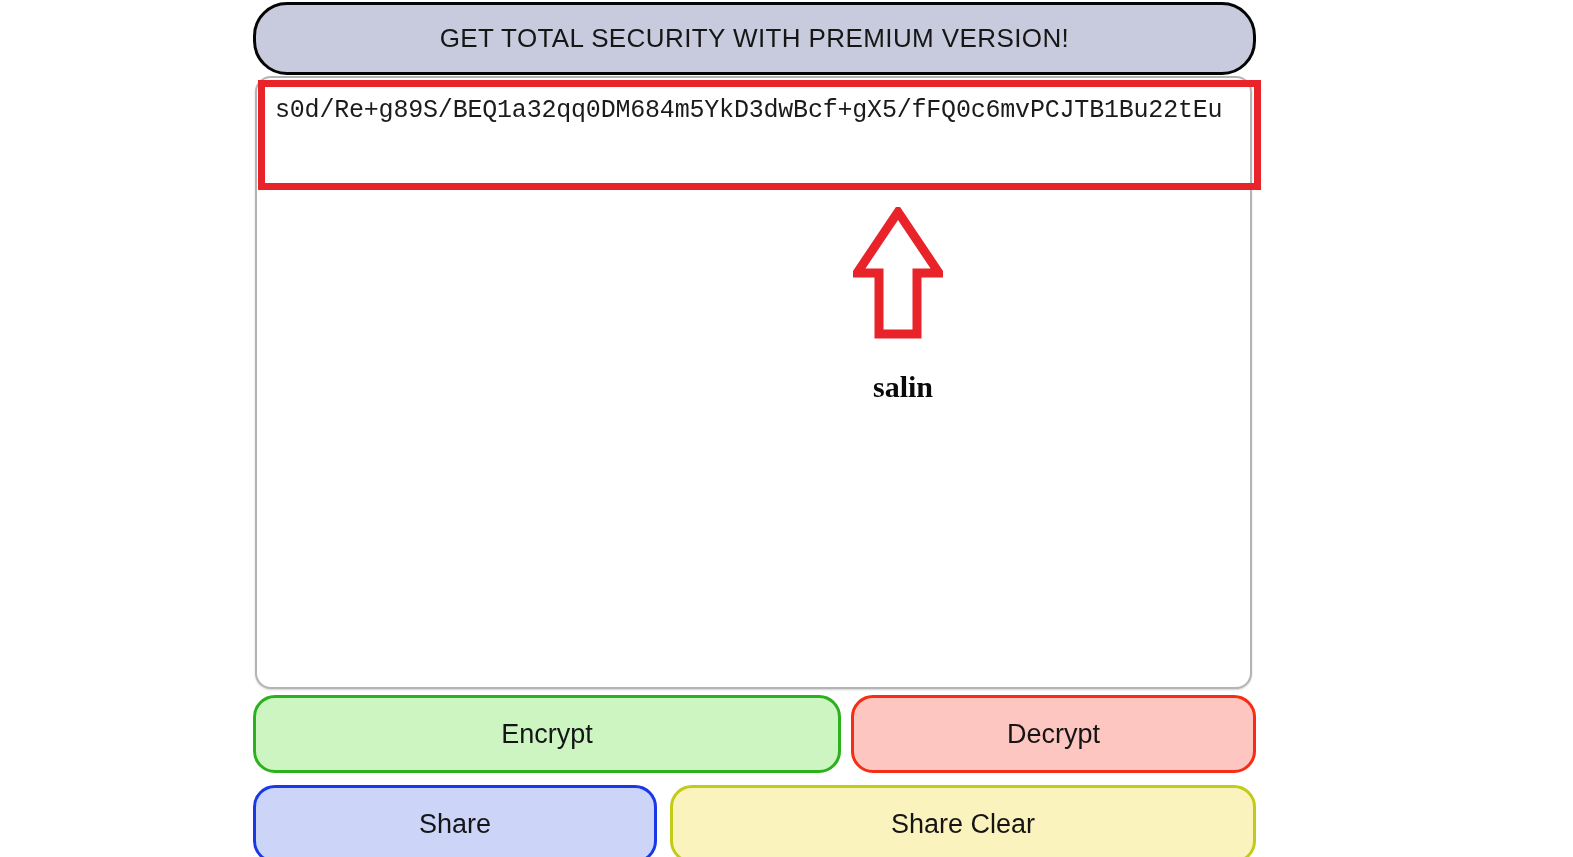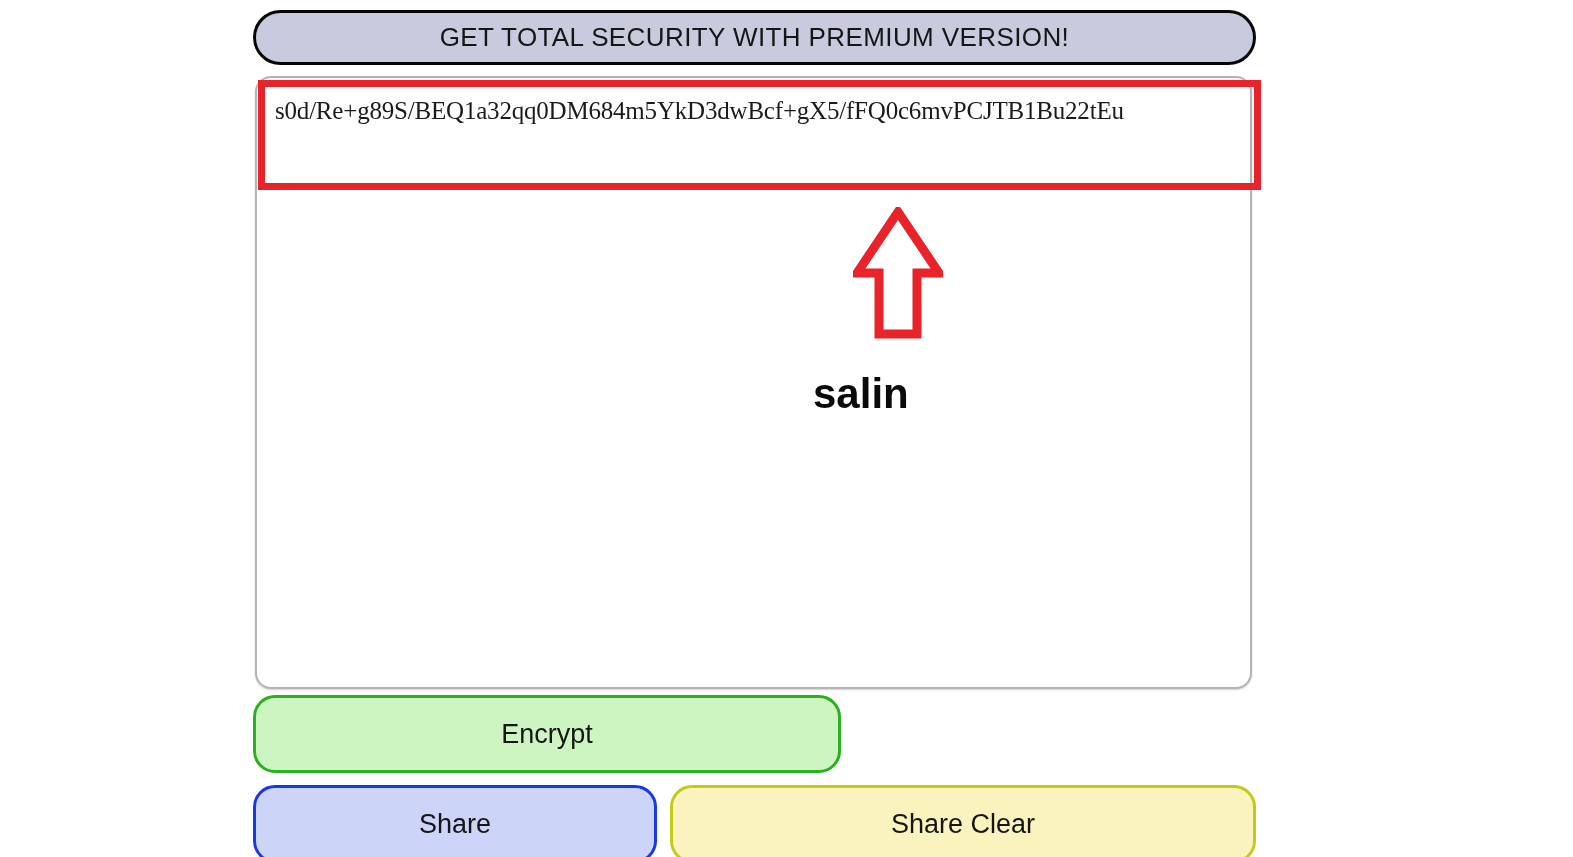--- a/index.html
+++ b/index.html
@@ -21,23 +21,23 @@
     left: 253px;
     top: 0px;
     width: 1003px;
     height: 857px;
   }
 
   
   #premium-banner {
     position: absolute;
     left: 0px;
-    top: 10px;
-    width: 1003px;
-    height: 55px;
+    top: 2px;
+    width: 1003px;
+    height: 73px;
     box-sizing: border-box;
     background: #c7cbdd;
     border: 3px solid #050505;
     border-radius: 34px;
     display: flex;
     align-items: center;
     justify-content: center;
     cursor: pointer;
     text-align: right;
   }
@@ -65,21 +65,21 @@
   #cipher-text {
     position: absolute;
     left: 18px;
     top: 14px;
     width: 955px;
     font-size: 25px;
     line-height: 38px;
     color: #1b1b1b;
     word-break: break-all;
     white-space: pre-wrap;
-    font-family: Liberation Serif, serif;
+    font-family: Liberation Mono, monospace;
     letter-spacing: -0.2px;
   }
 
   
   #highlight-box {
     position: absolute;
     left: 5px;
     top: 80px;
     width: 1003px;
     height: 110px;
@@ -98,24 +98,24 @@
     height: 132px;
     pointer-events: none;
   }
 
   
   #salin-label {
     position: absolute;
     left: 560px;
     top: 370px;
     width: 180px;
-    text-align: left;
-    font-family: Liberation Sans, sans-serif;
+    text-align: center;
+    font-family: Liberation Serif, serif;
     font-weight: bold;
-    font-size: 42px;
+    font-size: 30px;
     color: #0a0a0a;
   }
 
   
   .btn-row {
     position: absolute;
     left: 0px;
     width: 1003px;
     display: flex;
   }
@@ -180,20 +180,23 @@
   <svg id="copy-arrow" viewBox="0 0 90 132" xmlns="http://www.w3.org/2000/svg">
     <polygon points="45,5 86,66 64,66 64,127 26,127 26,66 4,66" fill="none" stroke="#e8232a" stroke-width="9" stroke-linejoin="miter"></polygon>
   </svg>
 
   <div id="salin-label">salin</div>
 
   <div class="btn-row" id="row-crypt">
     <div class="action-btn" id="btn-encrypt">
       <span>Encrypt</span>
     </div>
+    <div class="action-btn" id="btn-decrypt">
+      <span>Decrypt</span>
+    </div>
   </div>
 
   <div class="btn-row" id="row-utility">
     <div class="action-btn" id="btn-clear">
       <span>Share</span>
     </div>
     <div class="action-btn" id="btn-share">
       <span>Share Clear</span>
     </div>
   </div>

